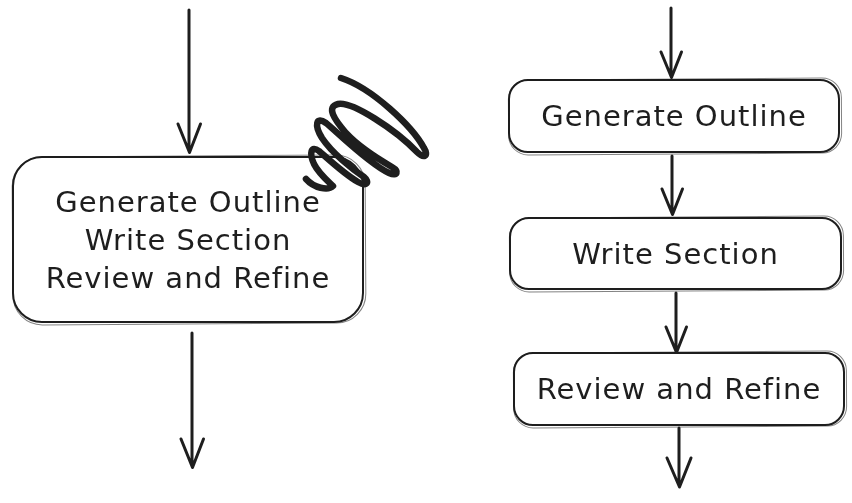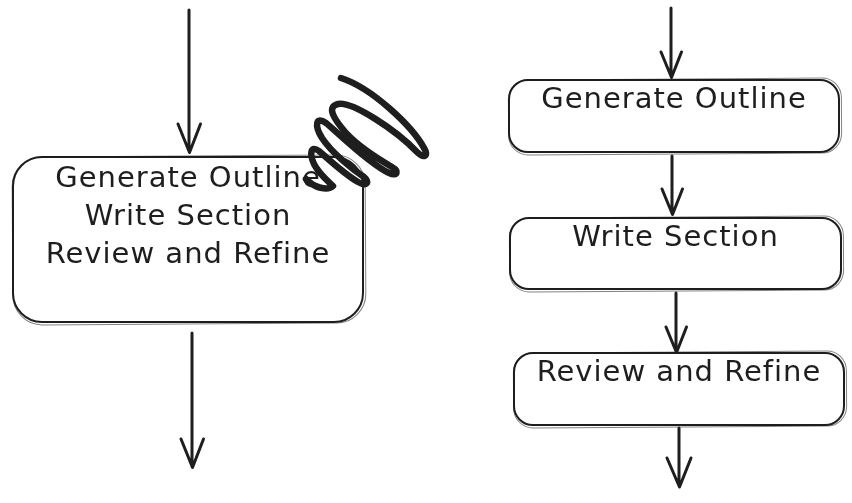--- a/index.html
+++ b/index.html
@@ -18,21 +18,21 @@
   }
   
   .flow-box {
     position: absolute;
     box-sizing: border-box;
     border: 2px solid #1e1e1e;
     background: #ffffff;
     display: flex;
     flex-direction: column;
     align-items: center;
-    justify-content: flex-start;
+    justify-content: center;
     text-align: center;
   }
   
   .flow-box::after {
     content: "";
     position: absolute;
     inset: -3px;
     border: 1.5px solid rgba(30,30,30,0.55);
     border-radius: inherit;
     transform: rotate(-0.35deg) translate(1px, 0.5px);

